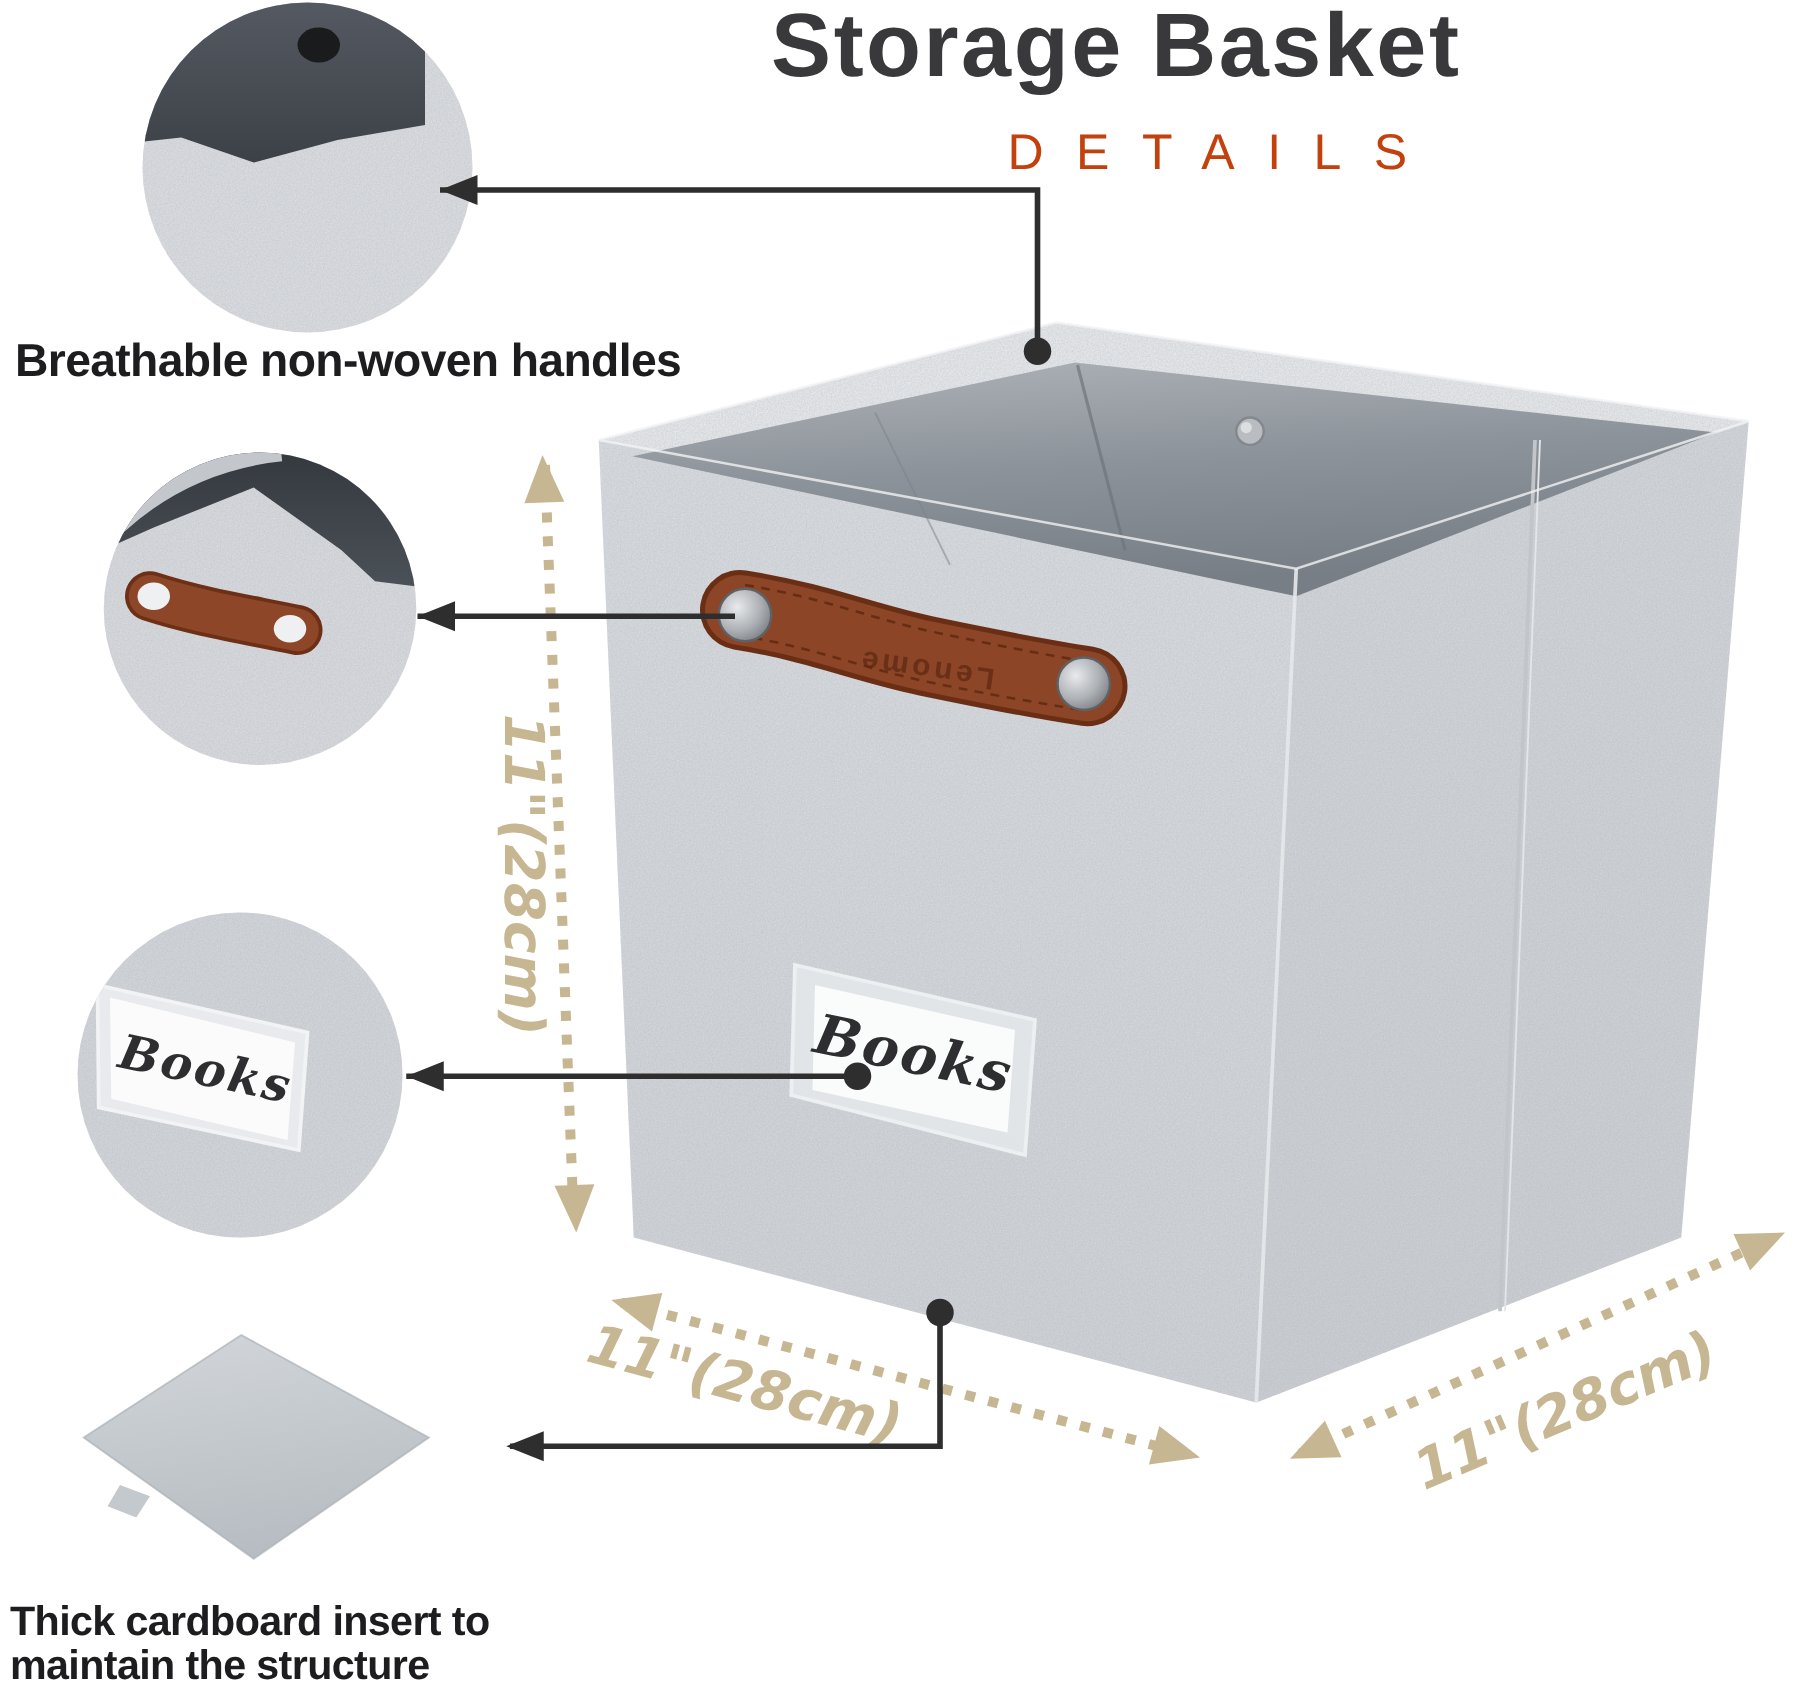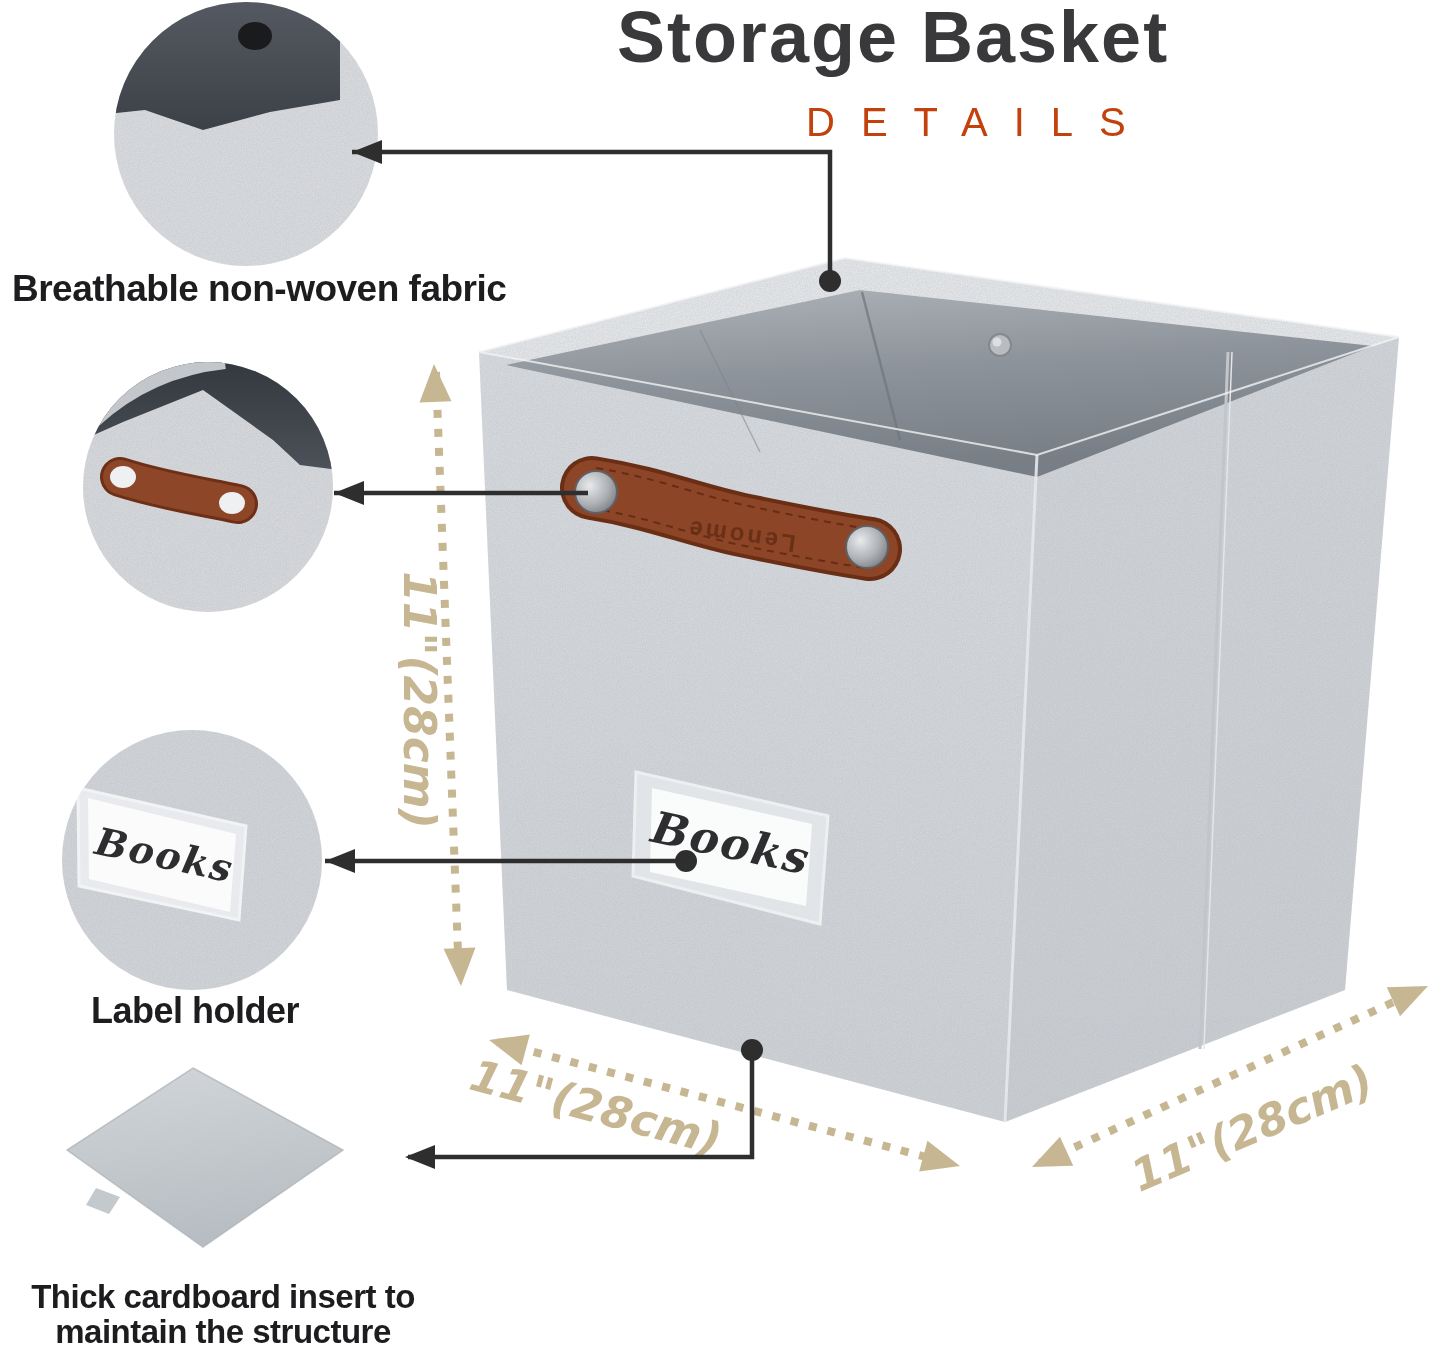--- a/index.html
+++ b/index.html
@@ -9,21 +9,21 @@
   .title-main{position:absolute;left:893px;top:-4px;transform:translateX(-50%);
 agt    font-family:"Liberation Serif",serif;font-weight:700;font-size:72px;color:#39393b;
     letter-spacing:2px;white-space:nowrap;}
   .title-sub{position:absolute;left:806px;top:100px;font-size:40px;font-weight:400;
     color:#c2410c;letter-spacing:26px;white-space:nowrap;text-align:right;}
   .feat{position:absolute;font-weight:700;color:#1d1d1f;white-space:nowrap;
     letter-spacing:-0.5px;}
   .feat1{left:12px;top:268px;font-size:37px;}
   .feat2{left:2px;top:626px;font-size:37px;}
   .feat3{left:0;top:990px;width:390px;text-align:center;font-size:36px;}
-  .feat4{left:8px;top:1280px;width:430px;text-align:center;font-size:33px;
+  .feat4{left:8px;top:1280px;width:430px;font-size:33px;
     line-height:1.06;white-space:normal;}
   .dimtxt{font-family:"DejaVu Sans","Liberation Sans",sans-serif;font-weight:700;
     font-style:italic;}
 </style>
 </head>
 <body>
 
 <div class="stage">
 
 <svg width="1445" height="1352" viewBox="0 0 1445 1352">
@@ -188,17 +188,16 @@
   <g stroke="#2e2e2e" stroke-width="4.5" fill="#2e2e2e">
     <polyline points="752,1052 752,1157 408,1157" fill="none"></polyline>
     <circle cx="752" cy="1050" r="11" stroke="none"></circle>
     <polygon points="405,1157 435,1145 435,1169" stroke="none"></polygon>
   </g>
 </svg>
 
 <div class="title-main">Storage Basket</div>
 <div class="title-sub">DETAILS</div>
 
-<div class="feat feat1">Breathable non-woven fabric</div>
-<div class="feat feat3">Label holder</div>
+<div class="feat feat1">Breathable non-woven handles</div>
 <div class="feat feat4">Thick cardboard insert to maintain the structure</div>
 
 </div>
 
 </body></html>

